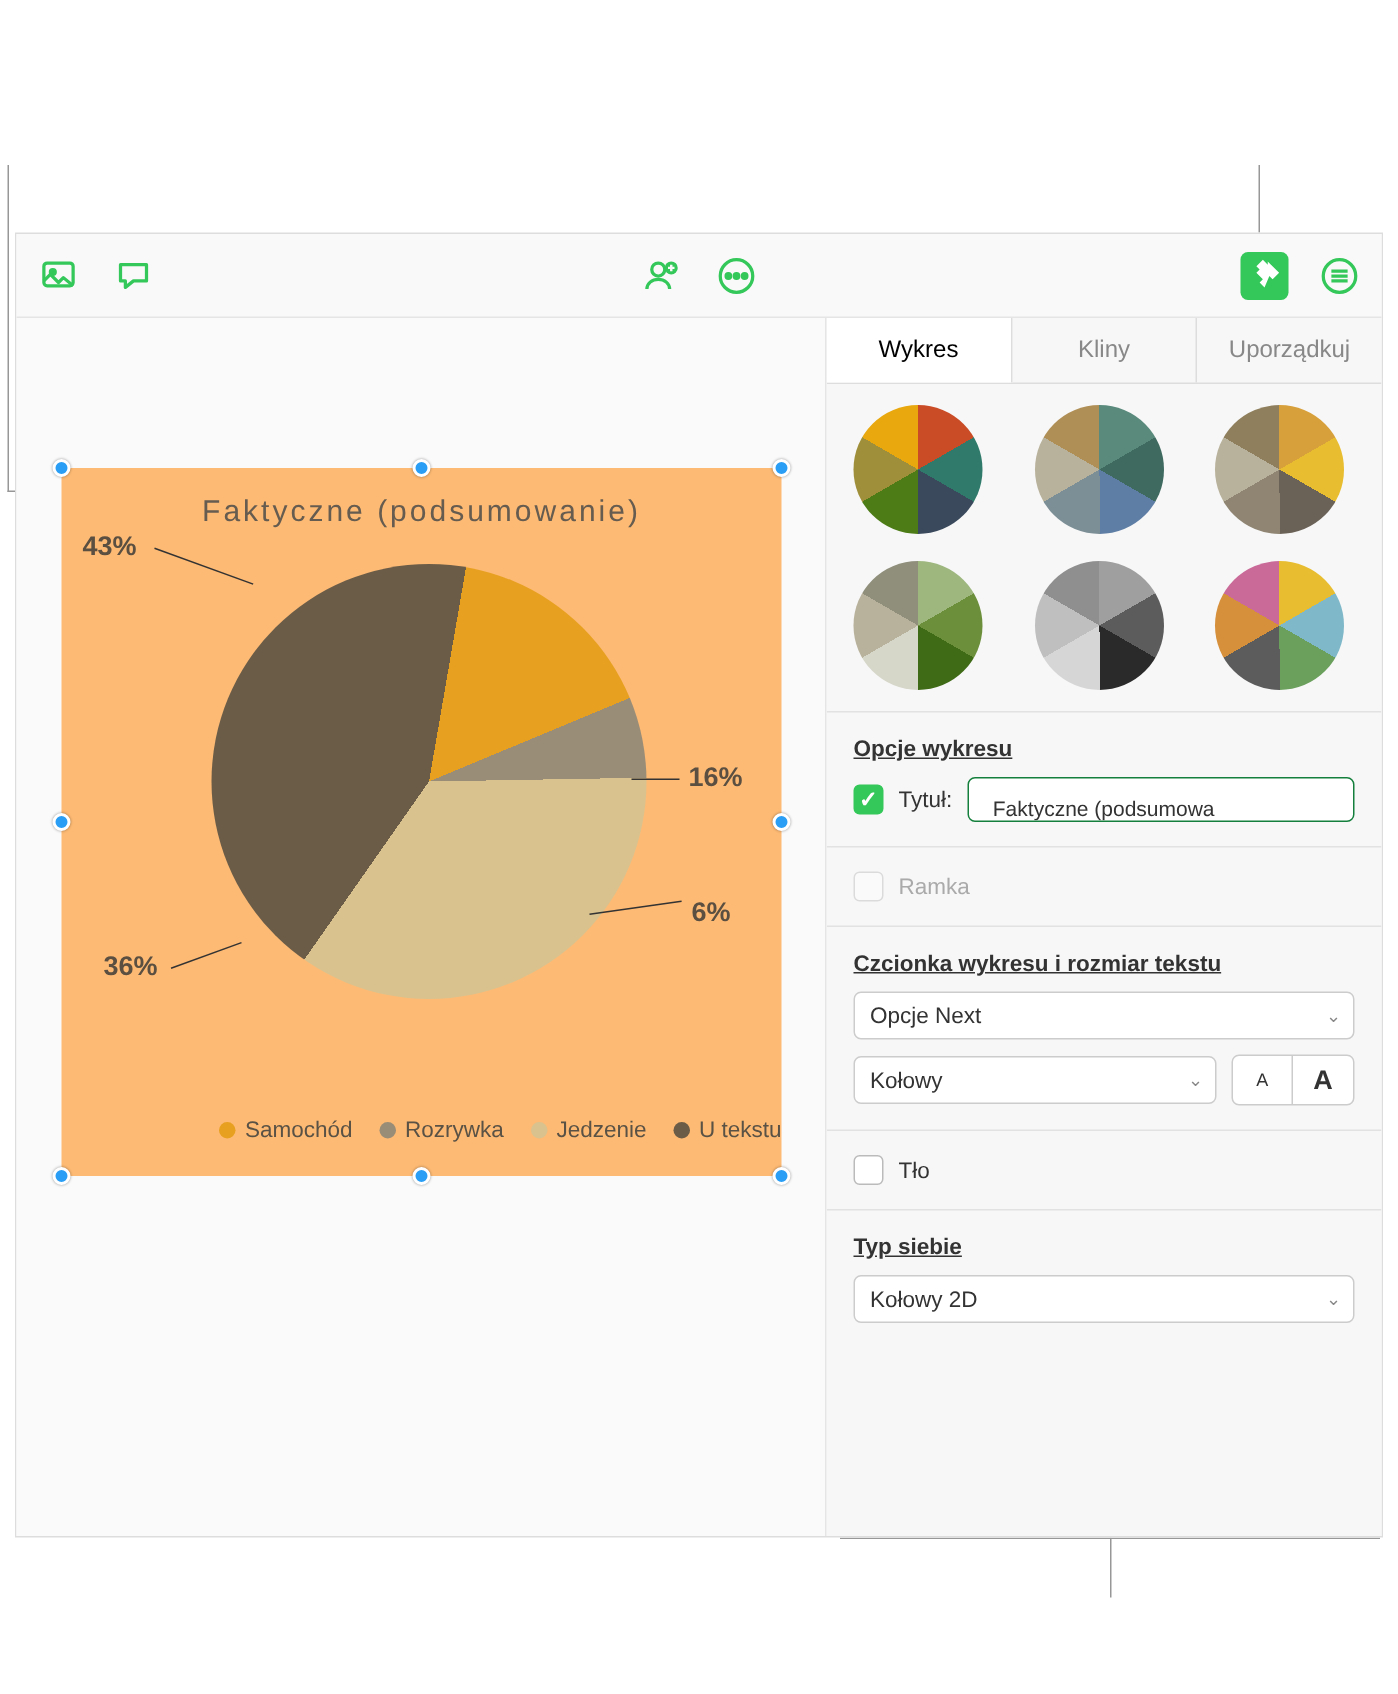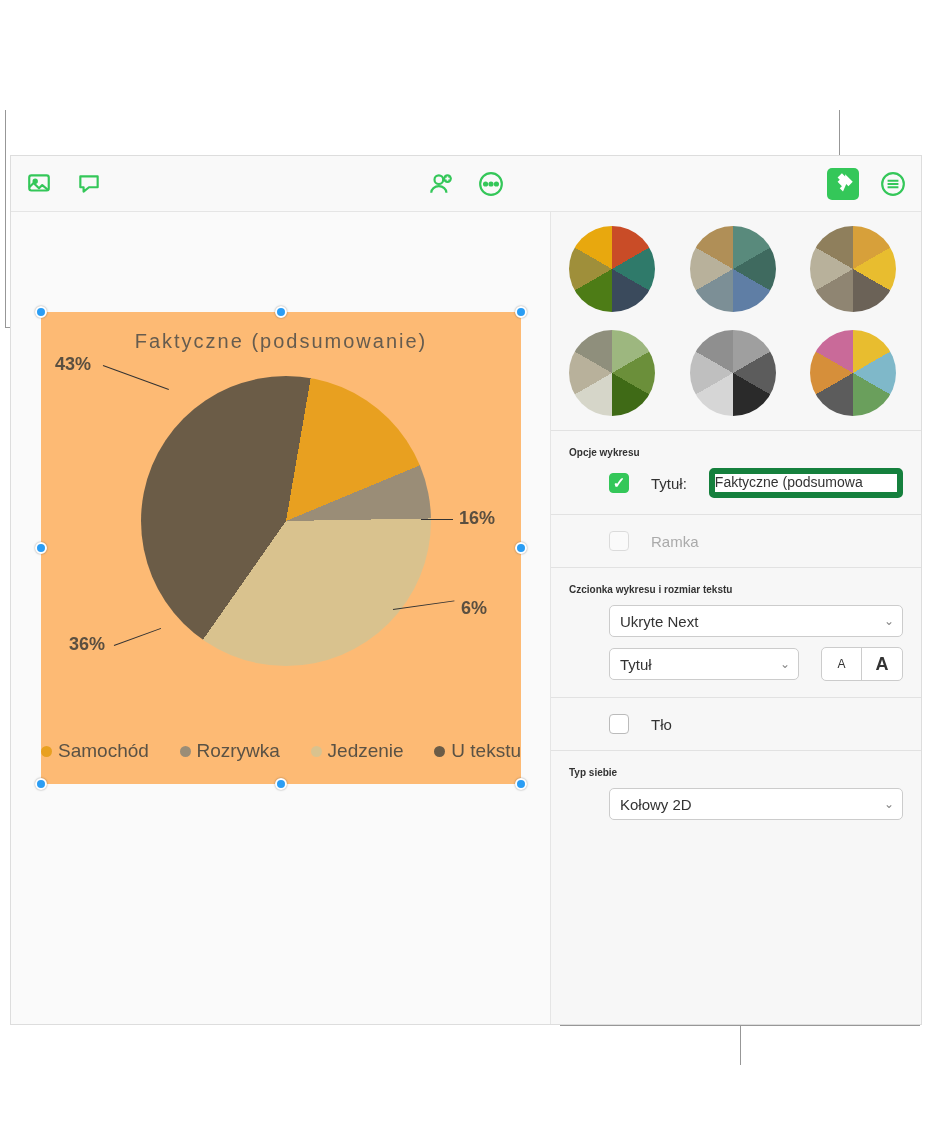--- a/index.html
+++ b/index.html
@@ -27,44 +27,44 @@
 .sel-handle { width: 12px; height: 12px; background: #2a9df4; border: 2px solid #fff; border-radius: 50%; position: absolute; box-shadow: 0 0 2px rgba(0,0,0,.4); }
 .sh-tl{left:-6px;top:-6px}.sh-tr{right:-6px;top:-6px}.sh-bl{left:-6px;bottom:-6px}.sh-br{right:-6px;bottom:-6px}
 .sh-t{left:calc(50% - 6px);top:-6px}.sh-b{left:calc(50% - 6px);bottom:-6px}
 .sh-l{left:-6px;top:calc(50% - 6px)}.sh-r{right:-6px;top:calc(50% - 6px)}
 
 .chart-title { text-align: center; font-size: 20px; color: #665c4f; letter-spacing: 2px; margin-top: 18px; font-weight: 400; }
 .pie { position: absolute; left: 100px; top: 64px; width: 290px; height: 290px; border-radius: 50%; }
 .label { position: absolute; font-weight: 700; font-size: 18px; color: #5a4f40; }
 .leader { position: absolute; background: #333; height: 1px; }
 
-.legend { position: absolute; bottom: 22px; left: 0; right: 0; display: flex; justify-content: space-between; gap: 18px; font-size: 19px; color: #5a5245; }
+.legend { position: absolute; bottom: 22px; left: 0; right: 0; display: flex; justify-content: flex-end; gap: 18px; font-size: 15px; color: #5a5245; }
 .legend-item { display: flex; align-items: center; gap: 6px; }
 .dot { width: 11px; height: 11px; border-radius: 50%; }
 
 .inspector { width: 370px; background: #f7f7f7; overflow-y: auto; font-size: 15px; color: #333; }
 .tabs { display: flex; height: 44px; border-bottom: 1px solid #ddd; }
 .tab { flex: 1; display: flex; align-items: center; justify-content: center; color: #888; cursor: pointer; font-size: 16px; border-right: 1px solid #ddd; }
 .tab:last-child { border-right: none; }
 .tab.active { background: #fff; color: #000; font-weight: 500; }
 
 .styles { padding: 14px 18px; display: grid; grid-template-columns: repeat(3, 1fr); gap: 18px 28px; border-bottom: 1px solid #e2e2e2; }
 .style-sw { width: 86px; height: 86px; border-radius: 50%; cursor: pointer; }
 
 .section { padding: 16px 18px; border-bottom: 1px solid #e2e2e2; }
-.sec-head { font-weight: 600; margin-bottom: 10px; font-size: 10px; }
-.row { display: flex; align-items: center; gap: 22px; margin-bottom: 10px; margin-left: 40px; }
+.sec-head { font-weight: 600; margin-bottom: 10px; font-size: 15px; text-decoration: underline; }
+.row { display: flex; align-items: center; gap: 10px; margin-bottom: 10px; }
 .row:last-child { margin-bottom: 0; }
 
 .chk { width: 20px; height: 20px; border: 1px solid #bbb; border-radius: 4px; background: #fff; display: flex; align-items: center; justify-content: center; flex-shrink: 0; cursor:pointer; }
 .chk.on { background: #34c759; border-color: #34c759; color: #fff; }
 .chk.on::after { content: "✓"; font-size: 15px; font-weight: 700; }
 .chk.dis { opacity: .45; }
 
-.txt-in { flex: 1; height: 30px; border: 6px solid #15803d; border-radius: 5px; padding: 0 0; font-size: 14px; background: #fff; overflow: hidden; white-space: nowrap; display:flex; align-items:flex-start; }
+.txt-in { flex: 1; height: 30px; border: 1px solid #15803d; border-radius: 5px; padding: 0 16px; font-size: 14px; background: #fff; overflow: hidden; white-space: nowrap; display:flex; align-items:flex-end; }
 .sel { height: 32px; border: 1px solid #ccc; border-radius: 5px; background: #fff; padding: 0 28px 0 10px; display: flex; align-items: center; position: relative; cursor: pointer; }
 .sel .chev { position: absolute; right: 8px; color: #888; font-size: 12px; }
 .size-group { display: flex; border: 1px solid #ccc; border-radius: 5px; overflow: hidden; background: #fff; }
 .size-btn { width: 40px; height: 32px; display: flex; align-items: center; justify-content: center; cursor:pointer; border-right:1px solid #ccc; }
 .size-btn:last-child{border-right:none;}
 </style>
 </head>
 <body>
 
 <div class="callout-line callout-v1"></div>
@@ -163,20 +163,25 @@
             </div>
           <div class="legend-item">
               <span class="dot" id="d3" style="background: rgb(107, 92, 71);"></span>
               <span>U tekstu</span>
             </div>
         </div>
       </div>
     </div>
 
     <div class="inspector">
+      <div class="tabs">
+        <div class="tab active">Wykres</div>
+        <div class="tab">Kliny</div>
+        <div class="tab">Uporządkuj</div>
+      </div>
 
       <div class="styles" id="styles">
           <div class="style-sw" style="background: conic-gradient(rgb(201, 76, 39) 0deg, rgb(201, 76, 39) 60deg, rgb(47, 122, 106) 60deg, rgb(47, 122, 106) 120deg, rgb(58, 74, 92) 120deg, rgb(58, 74, 92) 180deg, rgb(77, 124, 22) 180deg, rgb(77, 124, 22) 240deg, rgb(159, 143, 58) 240deg, rgb(159, 143, 58) 300deg, rgb(232, 168, 14) 300deg, rgb(232, 168, 14) 360deg);"></div>
           <div class="style-sw" style="background: conic-gradient(rgb(89, 138, 124) 0deg, rgb(89, 138, 124) 60deg, rgb(63, 106, 95) 60deg, rgb(63, 106, 95) 120deg, rgb(95, 126, 165) 120deg, rgb(95, 126, 165) 180deg, rgb(124, 143, 150) 180deg, rgb(124, 143, 150) 240deg, rgb(184, 177, 155) 240deg, rgb(184, 177, 155) 300deg, rgb(176, 143, 87) 300deg, rgb(176, 143, 87) 360deg);"></div>
           <div class="style-sw" style="background: conic-gradient(rgb(215, 160, 58) 0deg, rgb(215, 160, 58) 60deg, rgb(232, 189, 47) 60deg, rgb(232, 189, 47) 120deg, rgb(107, 98, 87) 120deg, rgb(107, 98, 87) 180deg, rgb(143, 133, 114) 180deg, rgb(143, 133, 114) 240deg, rgb(184, 177, 155) 240deg, rgb(184, 177, 155) 300deg, rgb(143, 127, 92) 300deg, rgb(143, 127, 92) 360deg);"></div>
           <div class="style-sw" style="background: conic-gradient(rgb(157, 183, 127) 0deg, rgb(157, 183, 127) 60deg, rgb(107, 143, 58) 60deg, rgb(107, 143, 58) 120deg, rgb(63, 106, 22) 120deg, rgb(63, 106, 22) 180deg, rgb(214, 214, 201) 180deg, rgb(214, 214, 201) 240deg, rgb(184, 177, 155) 240deg, rgb(184, 177, 155) 300deg, rgb(143, 143, 124) 300deg, rgb(143, 143, 124) 360deg);"></div>
           <div class="style-sw" style="background: conic-gradient(rgb(159, 159, 159) 0deg, rgb(159, 159, 159) 60deg, rgb(92, 92, 92) 60deg, rgb(92, 92, 92) 120deg, rgb(42, 42, 42) 120deg, rgb(42, 42, 42) 180deg, rgb(214, 214, 214) 180deg, rgb(214, 214, 214) 240deg, rgb(191, 191, 191) 240deg, rgb(191, 191, 191) 300deg, rgb(143, 143, 143) 300deg, rgb(143, 143, 143) 360deg);"></div>
           <div class="style-sw" style="background: conic-gradient(rgb(232, 189, 47) 0deg, rgb(232, 189, 47) 60deg, rgb(127, 184, 201) 60deg, rgb(127, 184, 201) 120deg, rgb(106, 159, 92) 120deg, rgb(106, 159, 92) 180deg, rgb(92, 92, 92) 180deg, rgb(92, 92, 92) 240deg, rgb(214, 143, 58) 240deg, rgb(214, 143, 58) 300deg, rgb(201, 106, 153) 300deg, rgb(201, 106, 153) 360deg);"></div>
         </div>
 
@@ -195,27 +200,27 @@
         <div class="row">
           <div class="chk dis"></div>
           <span style="color:#aaa">Ramka</span>
         </div>
       </div>
 
       <div class="section">
         <div class="sec-head">Czcionka wykresu i rozmiar tekstu</div>
         <div class="row">
           <div class="sel" style="flex:1">
-            <span>Ukryte Next</span>
+            <span>Opcje Next</span>
               <span class="chev">⌄</span>
           </div>
         </div>
         <div class="row">
           <div class="sel" style="flex:1">
-            <span>Tytuł</span>
+            <span>Kołowy</span>
               <span class="chev">⌄</span>
           </div>
           <div class="size-group">
             <div class="size-btn" style="font-size:12px">A</div>
             <div class="size-btn" style="font-size:18px;font-weight:600">A</div>
           </div>
         </div>
       </div>
 
       <div class="section">

